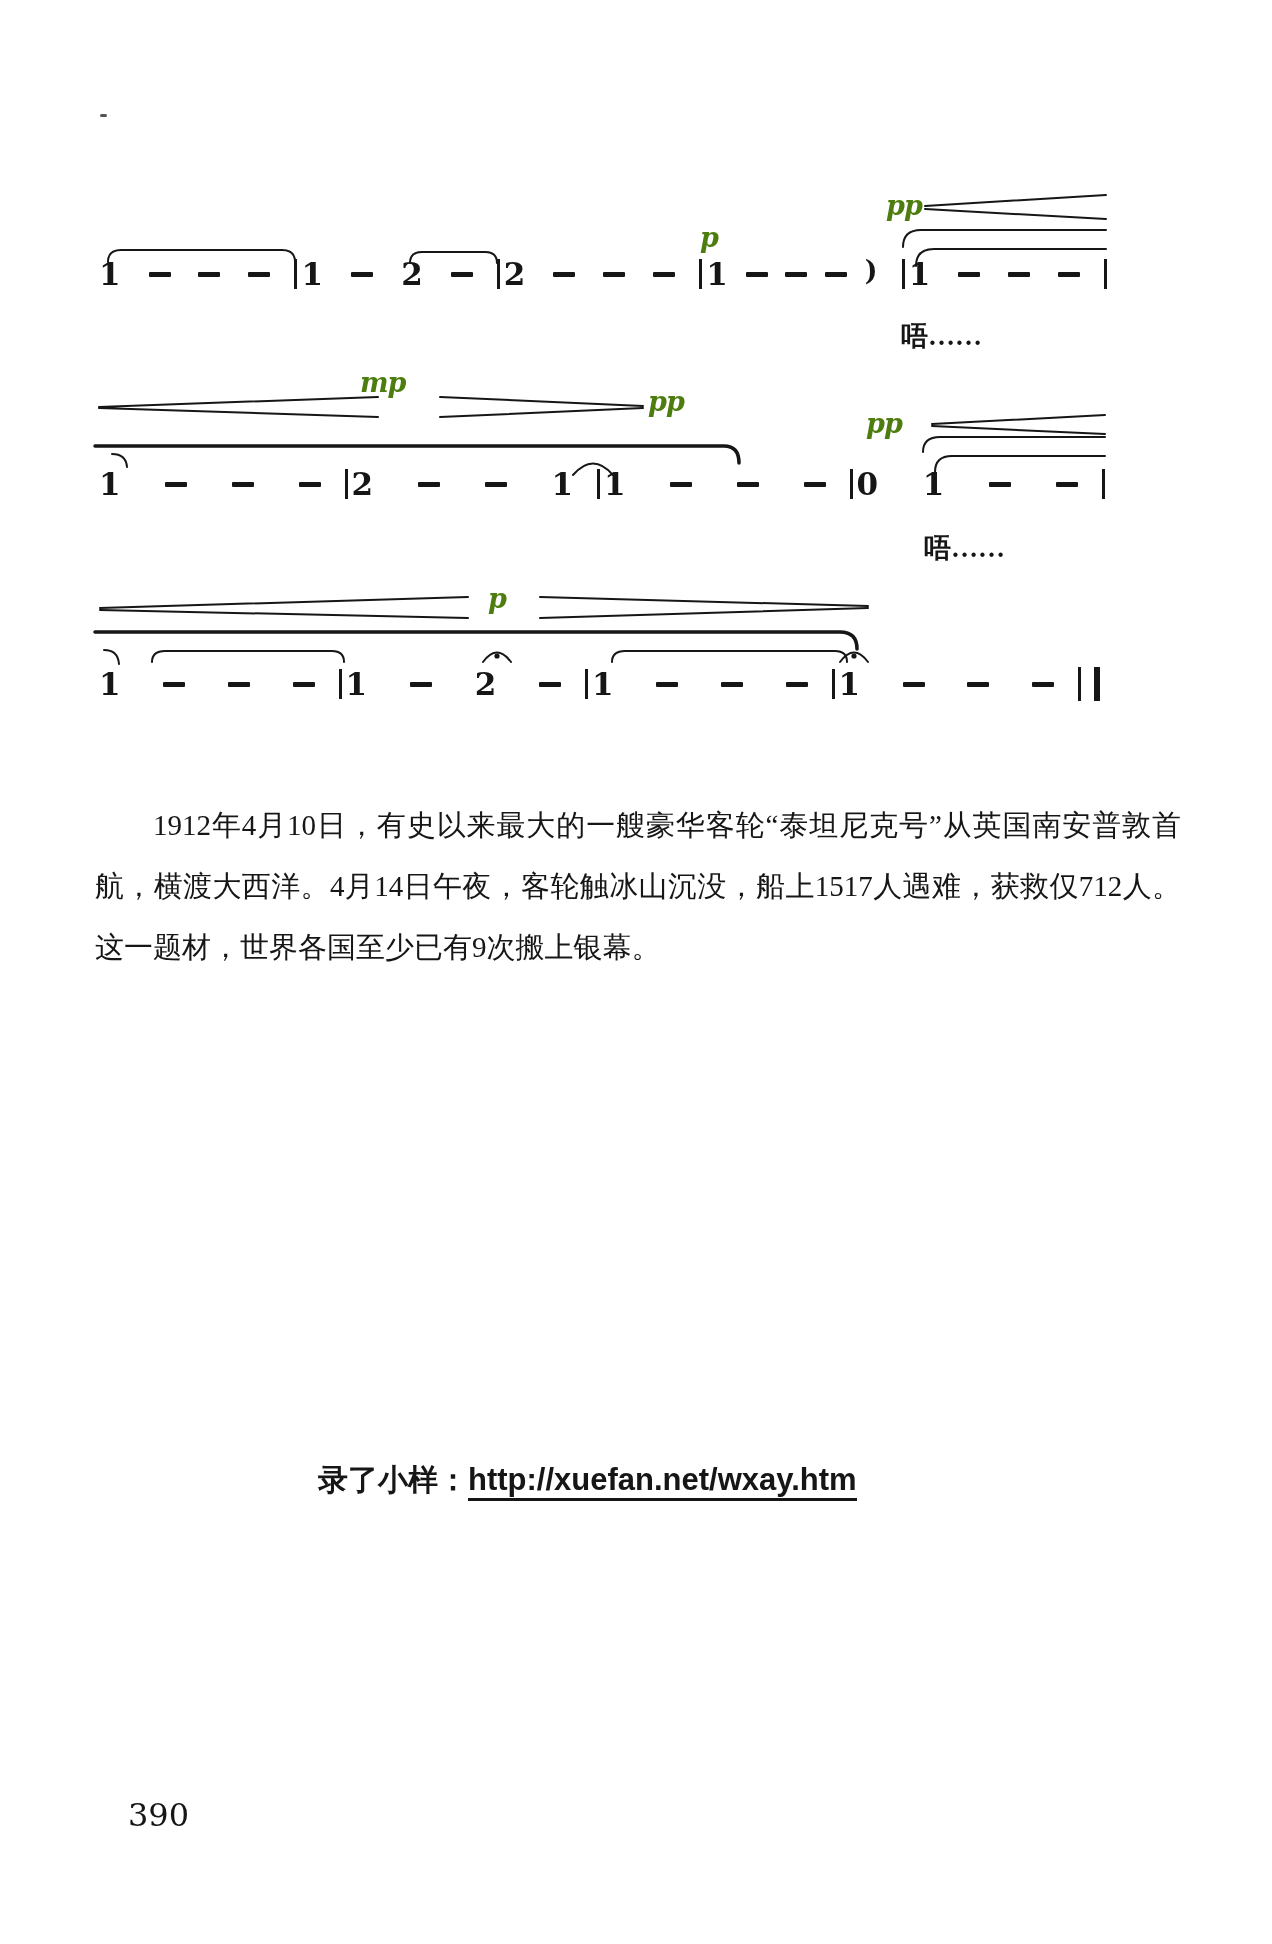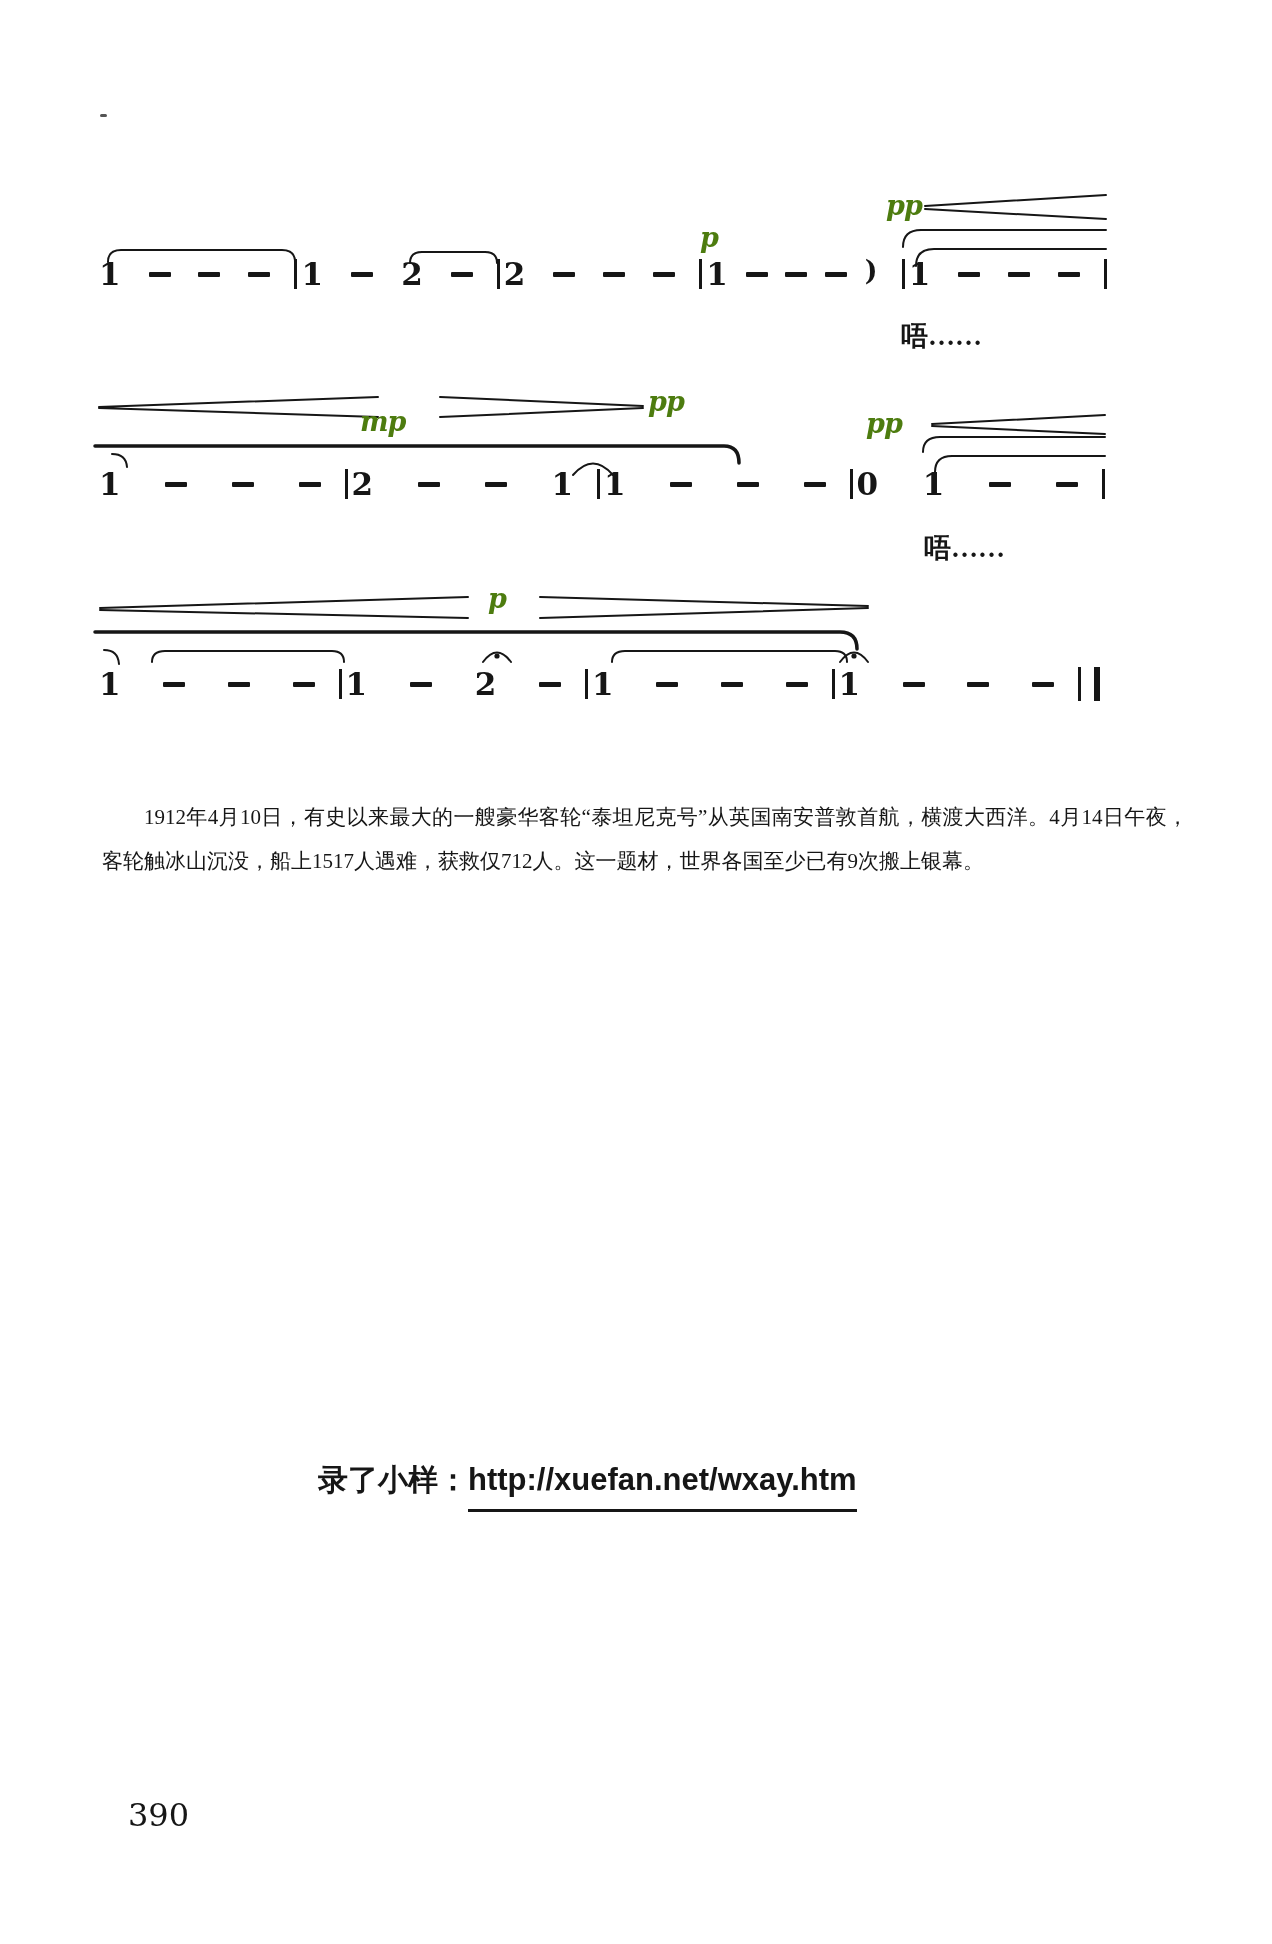--- a/index.html
+++ b/index.html
@@ -20,40 +20,40 @@
   .tok.dash{width:22px;height:5px;background:#161616;border-radius:1px;font-size:0;line-height:0;}
   .tok.breath{font-size:27px;transform:translateY(-3px);}
   .barline{flex:none;width:3px;height:30px;background:#161616;}
   .barline.double{width:13px;height:34px;background:transparent;border-left:3px solid #161616;border-right:6px solid #161616;}
   .dyn{
     position:absolute;font-family:"DejaVu Serif",serif;font-style:italic;font-weight:700;
     font-size:27px;letter-spacing:-1px;color:#4d7c0f;
   }
   .dyn.p1{left:700px;top:222px;}
   .dyn.pp1{left:886px;top:190px;}
-  .dyn.mp2{left:360px;top:406px;}
+  .dyn.mp2{left:360px;top:367px;}
   .dyn.pp2a{left:648px;top:386px;}
   .dyn.pp2b{left:866px;top:408px;}
   .dyn.p3{left:488px;top:583px;}
   .lyric{position:absolute;font-size:27px;font-weight:700;color:#161616;}
   .lyric.ly1{left:901px;top:318px;}
   .lyric.ly2{left:924px;top:530px;}
   
   .article{
-    position:absolute;left:102px;top:795px;width:1086px;
-    font-size:21px;line-height:44px;text-align:justify;
+    position:absolute;left:95px;top:795px;width:1086px;
+    font-size:29px;line-height:61px;text-align:justify;
   }
   .para{margin:0;text-indent:2em;}
   
   .media-link{position:absolute;left:318px;top:1460px;white-space:nowrap;}
   .media-link .label{font-weight:700;font-size:30px;}
   .media-link .url{
     font-family:"Liberation Sans","DejaVu Sans",sans-serif;
     font-weight:700;font-size:31px;color:#161616;text-decoration:none;
-    border-bottom:3px solid #161616;padding-bottom:12px;
+    border-bottom:3px solid #161616;padding-bottom:1px;
   }
   .page-number{position:absolute;left:128px;top:1796px;font-size:32px;font-family:"DejaVu Serif",serif;}
 </style>
 </head>
 <body>
 
 <div class="page">
 
   <div class="artifact"></div>
 

